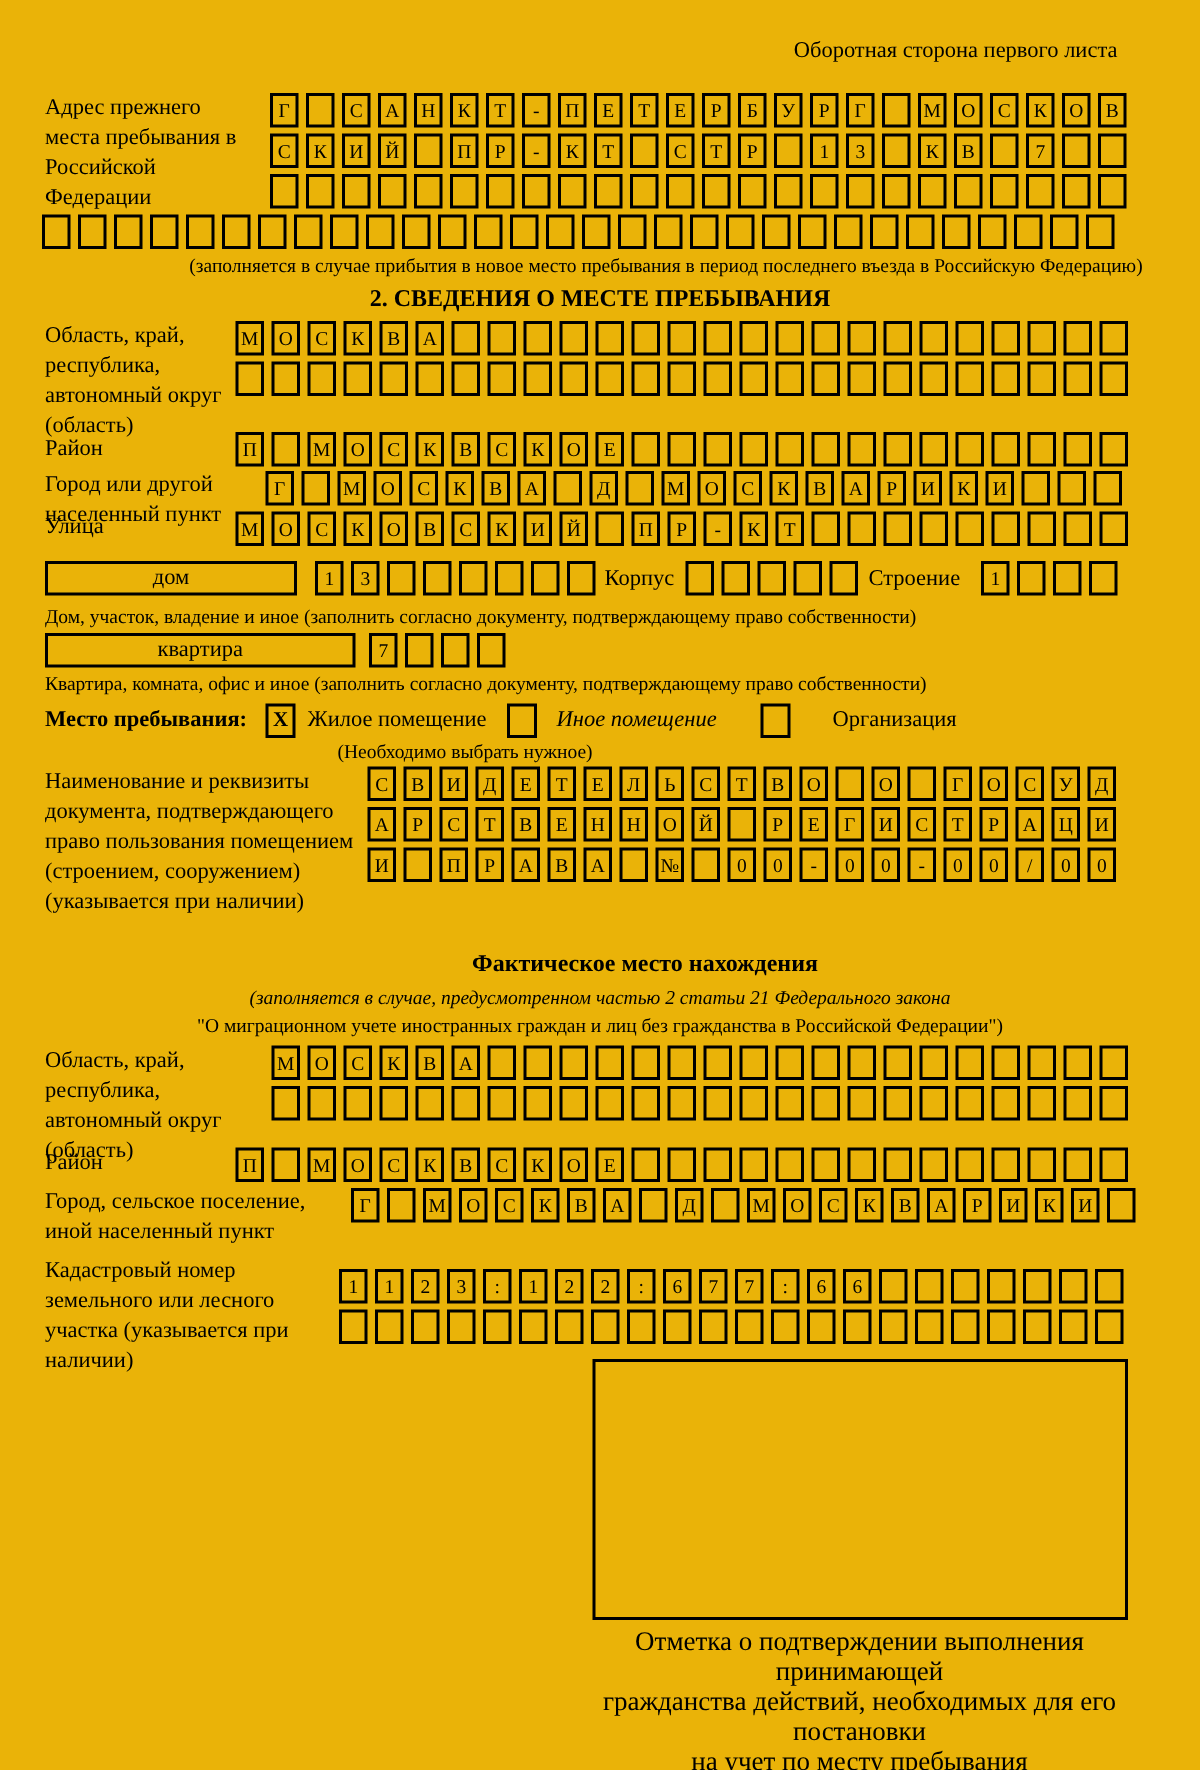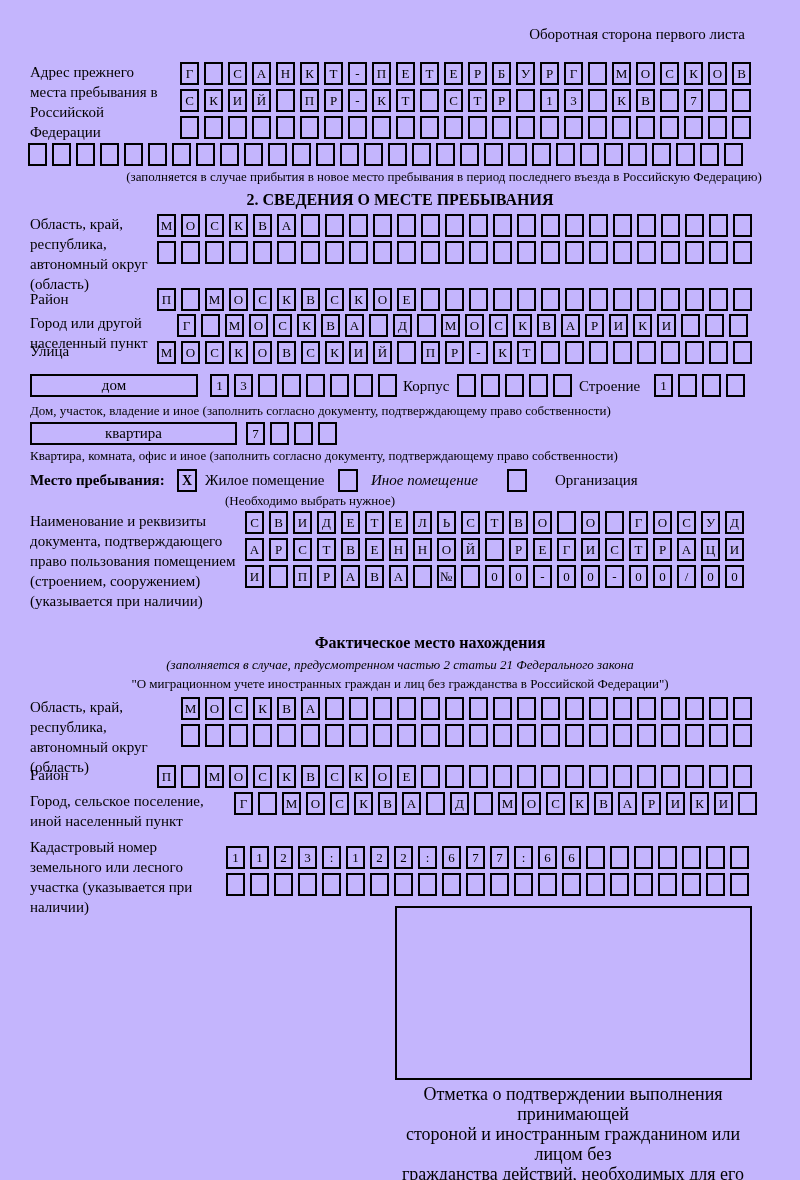--- a/index.html
+++ b/index.html
@@ -1,18 +1,18 @@
 <!DOCTYPE html>
 <html><head>
 <meta charset="utf-8">
 <style>
   html,body { margin:0; padding:0; background:#888; }
   .page {
     position:relative; width:800px; height:1180px; margin:0 auto;
-    background:#c4b5fd; color:#000;
+    background:#eab308; color:#000;
     font-family:"Liberation Serif","DejaVu Serif",serif;
     overflow:hidden;
   }
   .abs { position:absolute; }
   .lbl { font-size:15px; line-height:20px; }
   .cap { font-size:13px; line-height:16px; }
   .hdr { font-weight:bold; font-size:16px; }
   .center { left:0; width:800px; text-align:center; }
   .cells { position:absolute; display:flex; gap:5px; white-space:nowrap; }
   .cell {
@@ -570,18 +570,17 @@
       <span class="cell"></span>
       <span class="cell"></span>
       <span class="cell"></span>
       <span class="cell"></span>
       <span class="cell"></span>
     </div>
 
   <div class="abs stampbox" style="left:395px; top:906px; width:353px; height:170px;"></div>
   <div class="abs stampcap" style="left:380px; top:1084px; width:386px;">
     <div>Отметка о подтверждении выполнения принимающей</div>
-    <div>стороной и иностранным гражданином или лицом без</div>
     <div>гражданства действий, необходимых для его постановки</div>
     <div>на учет по месту пребывания</div>
   </div>
 
 </div>
 
 </body></html>

